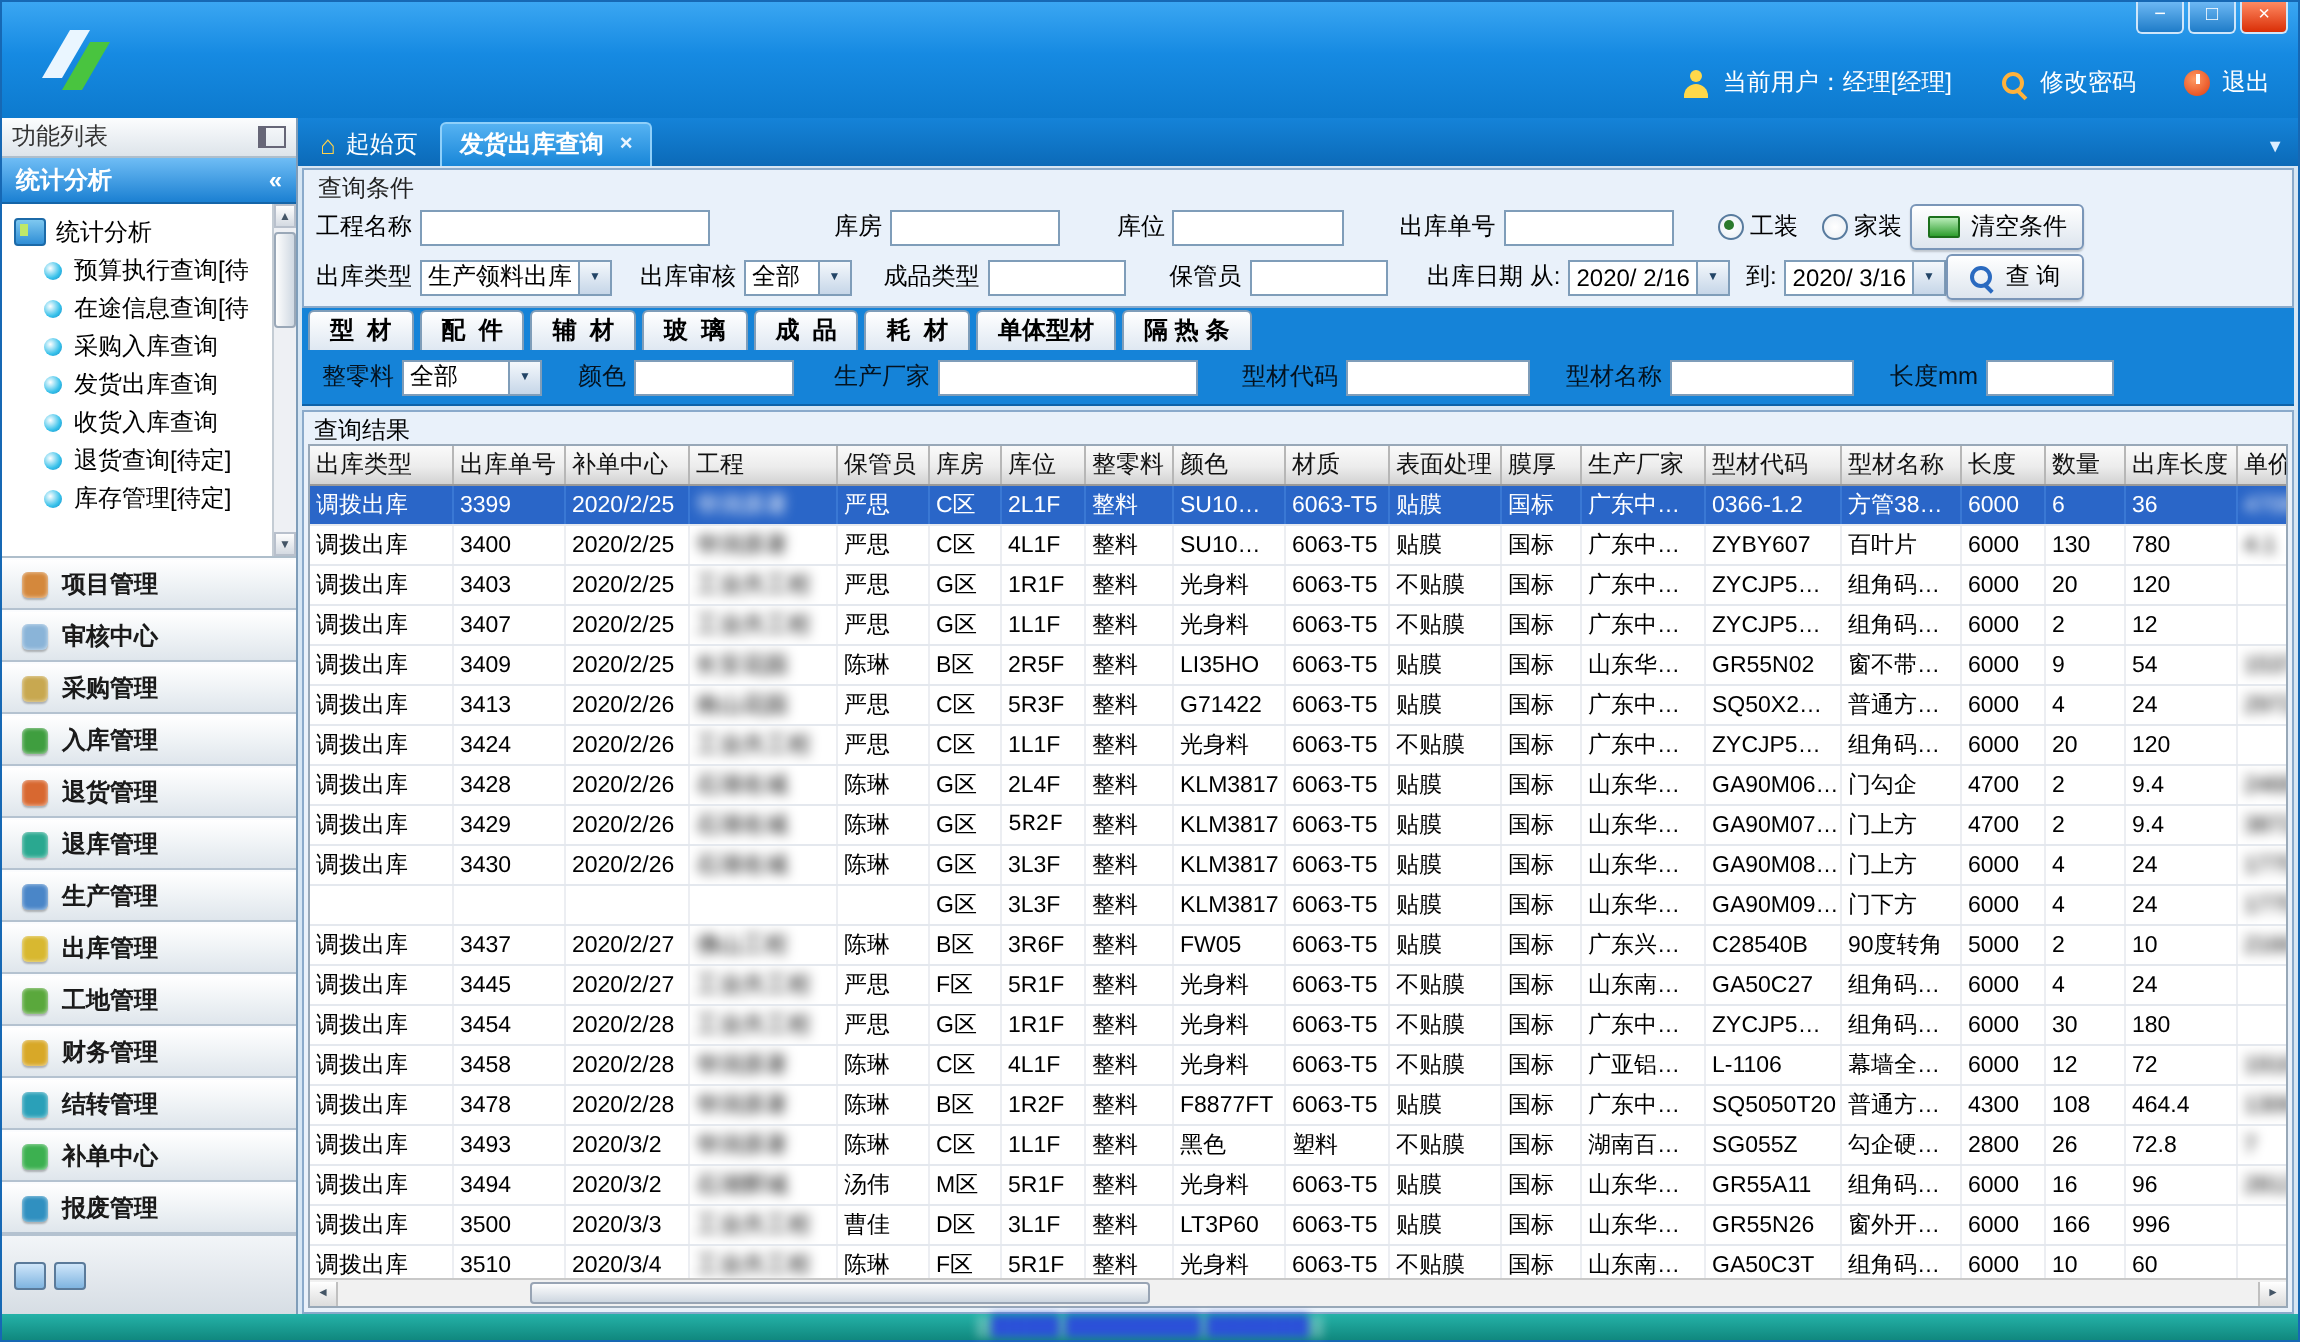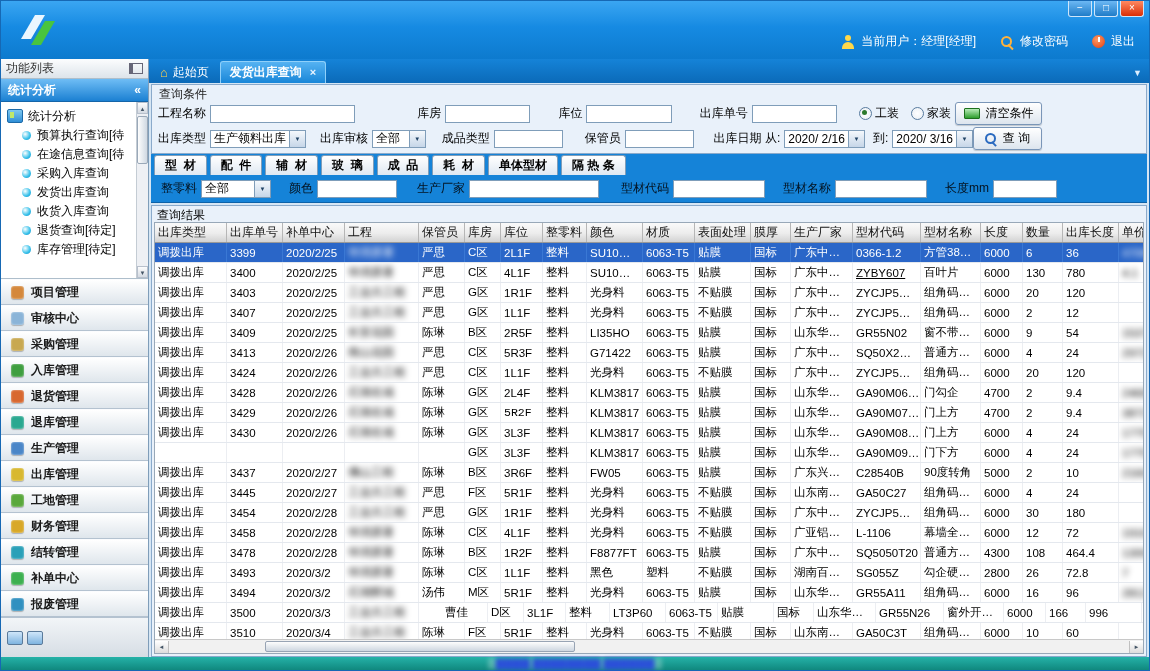--- a/index.html
+++ b/index.html
@@ -401,21 +401,21 @@
                   </div>
                   <div class="gr-cell" style="flex: 0 0 46px; width: 46px;">严思</div>
                   <div class="gr-cell" style="flex: 0 0 36px; width: 36px;">C区</div>
                   <div class="gr-cell" style="flex: 0 0 42px; width: 42px;">4L1F</div>
                   <div class="gr-cell" style="flex: 0 0 44px; width: 44px;">整料</div>
                   <div class="gr-cell" style="flex: 0 0 56px; width: 56px;">SU10…</div>
                   <div class="gr-cell" style="flex: 0 0 52px; width: 52px;">6063-T5</div>
                   <div class="gr-cell" style="flex: 0 0 56px; width: 56px;">贴膜</div>
                   <div class="gr-cell" style="flex: 0 0 40px; width: 40px;">国标</div>
                   <div class="gr-cell" style="flex: 0 0 62px; width: 62px;">广东中…</div>
-                  <div class="gr-cell" style="flex: 0 0 68px; width: 68px; text-decoration: underline;">ZYBY607</div>
+                  <div class="gr-cell" style="flex: 0 0 68px; width: 68px;">ZYBY607</div>
                   <div class="gr-cell" style="flex: 0 0 60px; width: 60px;">百叶片</div>
                   <div class="gr-cell" style="flex: 0 0 42px; width: 42px;">6000</div>
                   <div class="gr-cell" style="flex: 0 0 40px; width: 40px;">130</div>
                   <div class="gr-cell" style="flex: 0 0 56px; width: 56px;">780</div>
                   <div class="gr-cell" style="flex: 0 0 48px; width: 48px;">
                     <span class="blur">4.1</span>
                   </div>
                 </div>
                 <div class="grid-row">
                   <div class="gr-cell" style="flex: 0 0 72px; width: 72px;">调拨出库</div>
@@ -805,21 +805,21 @@
                     <span class="blur">2812</span>
                   </div>
                 </div>
                 <div class="grid-row">
                   <div class="gr-cell" style="flex: 0 0 72px; width: 72px;">调拨出库</div>
                   <div class="gr-cell" style="flex: 0 0 56px; width: 56px;">3500</div>
                   <div class="gr-cell" style="flex: 0 0 62px; width: 62px;">2020/3/3</div>
                   <div class="gr-cell" style="flex: 0 0 74px; width: 74px;">
                     <span class="blur">工业共工程</span>
                   </div>
-                  <div class="gr-cell" style="flex: 0 0 46px; width: 46px; margin-left: 23px;">曹佳</div>
+                  <div class="gr-cell" style="flex: 0 0 46px; width: 46px;">曹佳</div>
                   <div class="gr-cell" style="flex: 0 0 36px; width: 36px;">D区</div>
                   <div class="gr-cell" style="flex: 0 0 42px; width: 42px;">3L1F</div>
                   <div class="gr-cell" style="flex: 0 0 44px; width: 44px;">整料</div>
                   <div class="gr-cell" style="flex: 0 0 56px; width: 56px;">LT3P60</div>
                   <div class="gr-cell" style="flex: 0 0 52px; width: 52px;">6063-T5</div>
                   <div class="gr-cell" style="flex: 0 0 56px; width: 56px;">贴膜</div>
                   <div class="gr-cell" style="flex: 0 0 40px; width: 40px;">国标</div>
                   <div class="gr-cell" style="flex: 0 0 62px; width: 62px;">山东华…</div>
                   <div class="gr-cell" style="flex: 0 0 68px; width: 68px;">GR55N26</div>
                   <div class="gr-cell" style="flex: 0 0 60px; width: 60px;">窗外开…</div>

